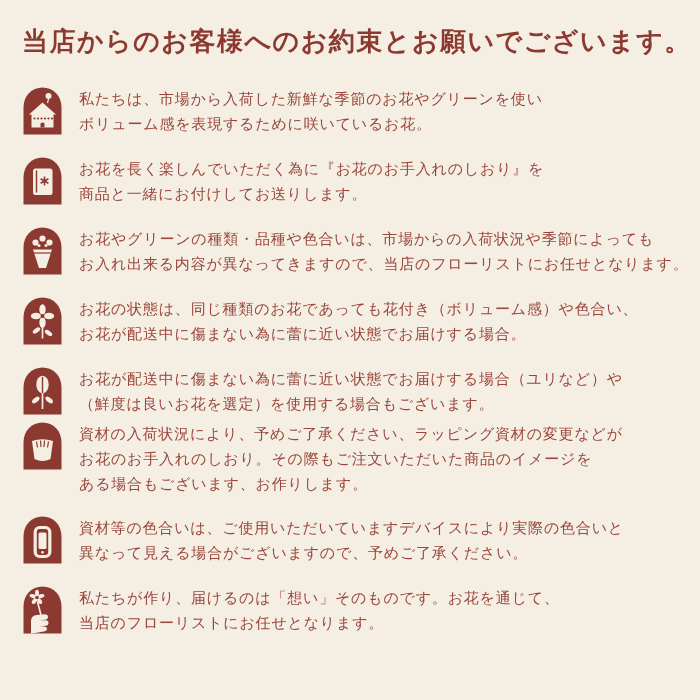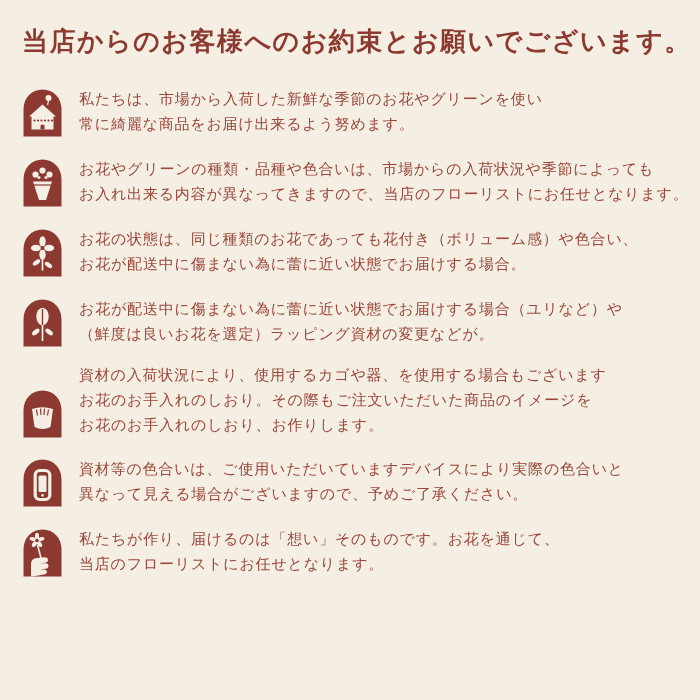--- a/index.html
+++ b/index.html
@@ -17,25 +17,25 @@
   .page-title {
     margin: 0 0 28px 0;
     font-size: 26px;
     font-weight: bold;
     letter-spacing: 1.5px;
     color: #8c3a31;
     white-space: nowrap;
   }
   .promise-item {
     display: flex;
-    align-items: flex-end;
+    align-items: flex-start;
     gap: 16px;
     margin-bottom: 20px;
   }
-  .promise-item.after-tight { margin-bottom: 16px; }
+  .promise-item.after-tight { margin-bottom: 5px; }
   .promise-item.after-mid { margin-bottom: 19px; }
   .item-icon { flex: 0 0 41px; width: 41px; height: 48px; }
   .item-icon svg { display: block; }
   .promise-text {
     color: #9a463c;
     font-size: 15px;
     line-height: 25px;
     letter-spacing: 0.8px;
     white-space: nowrap;
   }
@@ -60,24 +60,38 @@
         <circle cx="16" cy="31.5" r="1.1" fill="#8c3a31"></circle>
         <circle cx="19.5" cy="31.5" r="1.1" fill="#8c3a31"></circle>
         <circle cx="23" cy="31.5" r="1.1" fill="#8c3a31"></circle>
         <circle cx="26.5" cy="31.5" r="1.1" fill="#8c3a31"></circle>
         <circle cx="30" cy="31.5" r="1.1" fill="#8c3a31"></circle>
         <path d="M18.5 40.5 L18.5 36.5 Q20.5 34.5 22.5 36.5 L22.5 40.5 Z" fill="#8c3a31"></path>
       </svg>
     </span>
     <div class="promise-text">
       <span class="promise-line">私たちは、市場から入荷した新鮮な季節のお花やグリーンを使い</span>
-      <span class="promise-line">常に綺麗な商品をお届け出来るよう努めます。</span>
+      <span class="promise-line">ボリューム感を表現するために咲いているお花。</span>
     </div>
   </div>
 
+  <div class="promise-item">
+    <span class="item-icon">
+      <svg width="41" height="48" viewBox="0 0 41 48" xmlns="http://www.w3.org/2000/svg">
+        <path d="M20.5 0.5 C9.5 0.5 1.5 9 1.5 20.5 L1.5 47.5 L39.5 47.5 L39.5 20.5 C39.5 9 31.5 0.5 20.5 0.5 Z" fill="#8c3a31"></path>
+        <rect x="11" y="11.5" width="19.5" height="26.5" rx="2.5" fill="#f5efe3"></rect>
+        <path d="M14.5 13.5 L14.5 35.5" stroke="#8c3a31" stroke-width="1.4" fill="none"></path>
+        <path d="M22.5 19.5 L22.5 28.5 M18.6 21.7 L26.4 26.3 M18.6 26.3 L26.4 21.7" stroke="#8c3a31" stroke-width="1.6" fill="none"></path>
+      </svg>
+    </span>
+    <div class="promise-text">
+      <span class="promise-line">お花を長く楽しんでいただく為に『お花のお手入れのしおり』を</span>
+      <span class="promise-line">商品と一緒にお付けしてお送りします。</span>
+    </div>
+  </div>
 
   <div class="promise-item">
     <span class="item-icon">
       <svg width="41" height="48" viewBox="0 0 41 48" xmlns="http://www.w3.org/2000/svg">
         <path d="M20.5 0.5 C9.5 0.5 1.5 9 1.5 20.5 L1.5 47.5 L39.5 47.5 L39.5 20.5 C39.5 9 31.5 0.5 20.5 0.5 Z" fill="#8c3a31"></path>
         <circle cx="13.5" cy="15.5" r="3.1" fill="#f5efe3"></circle>
         <circle cx="20.5" cy="11.5" r="3.1" fill="#f5efe3"></circle>
         <circle cx="27.5" cy="15.5" r="3.1" fill="#f5efe3"></circle>
         <circle cx="17" cy="18.5" r="1.5" fill="#f5efe3"></circle>
         <circle cx="24" cy="18.5" r="1.5" fill="#f5efe3"></circle>
@@ -117,36 +131,36 @@
         <path d="M20.5 0.5 C9.5 0.5 1.5 9 1.5 20.5 L1.5 47.5 L39.5 47.5 L39.5 20.5 C39.5 9 31.5 0.5 20.5 0.5 Z" fill="#8c3a31"></path>
         <ellipse cx="20.5" cy="17.5" rx="6.2" ry="8.7" fill="#f5efe3"></ellipse>
         <path d="M20.5 10 L20.5 26" stroke="#8c3a31" stroke-width="1.4" fill="none"></path>
         <path d="M20.5 26 L20.5 42" stroke="#f5efe3" stroke-width="1.7" fill="none"></path>
         <ellipse cx="13.8" cy="33" rx="4.4" ry="2.3" fill="#f5efe3" transform="rotate(-40 13.8 33)"></ellipse>
         <ellipse cx="27.2" cy="33" rx="4.4" ry="2.3" fill="#f5efe3" transform="rotate(40 27.2 33)"></ellipse>
       </svg>
     </span>
     <div class="promise-text">
       <span class="promise-line">お花が配送中に傷まない為に蕾に近い状態でお届けする場合（ユリなど）や</span>
-      <span class="promise-line">（鮮度は良いお花を選定）ラッピング資材の変更などが。</span>
+      <span class="promise-line">（鮮度は良いお花を選定）を使用する場合もございます。</span>
     </div>
   </div>
 
   <div class="promise-item after-mid">
     <span class="item-icon">
       <svg width="41" height="48" viewBox="0 0 41 48" xmlns="http://www.w3.org/2000/svg">
         <path d="M20.5 0.5 C9.5 0.5 1.5 9 1.5 20.5 L1.5 47.5 L39.5 47.5 L39.5 20.5 C39.5 9 31.5 0.5 20.5 0.5 Z" fill="#8c3a31"></path>
         <path d="M10 19 Q20.5 15.5 31 19 L28.5 37 Q20.5 40.8 12.5 37 Z" fill="#f5efe3"></path>
         <path d="M14.5 19.5 L15.5 25.5 M18.5 18.5 L19 25 M22.5 18.5 L22 25 M26.5 19.5 L25.5 25.5" stroke="#8c3a31" stroke-width="1.2" fill="none"></path>
       </svg>
     </span>
     <div class="promise-text">
-      <span class="promise-line">資材の入荷状況により、使用するカゴや器、を使用する場合もございます</span>
+      <span class="promise-line">資材の入荷状況により、予めご了承ください、ラッピング資材の変更などが</span>
       <span class="promise-line">お花のお手入れのしおり。その際もご注文いただいた商品のイメージを</span>
-      <span class="promise-line">お花のお手入れのしおり、お作りします。</span>
+      <span class="promise-line">ある場合もございます、お作りします。</span>
     </div>
   </div>
 
   <div class="promise-item">
     <span class="item-icon">
       <svg width="41" height="48" viewBox="0 0 41 48" xmlns="http://www.w3.org/2000/svg">
         <path d="M20.5 0.5 C9.5 0.5 1.5 9 1.5 20.5 L1.5 47.5 L39.5 47.5 L39.5 20.5 C39.5 9 31.5 0.5 20.5 0.5 Z" fill="#8c3a31"></path>
         <rect x="13.2" y="11.5" width="14.6" height="29" rx="4.5" fill="none" stroke="#f5efe3" stroke-width="3.2"></rect>
         <rect x="16.5" y="16.5" width="8" height="16.5" rx="1.5" fill="#f5efe3"></rect>
         <circle cx="20.5" cy="36.3" r="1.4" fill="#f5efe3"></circle>

